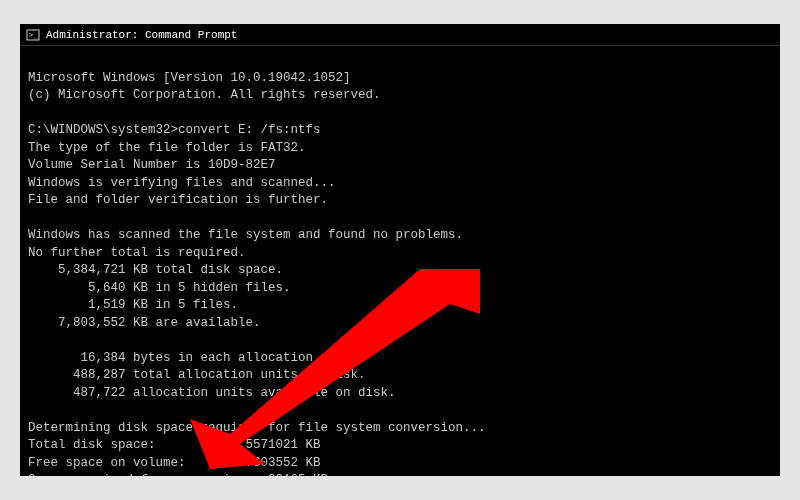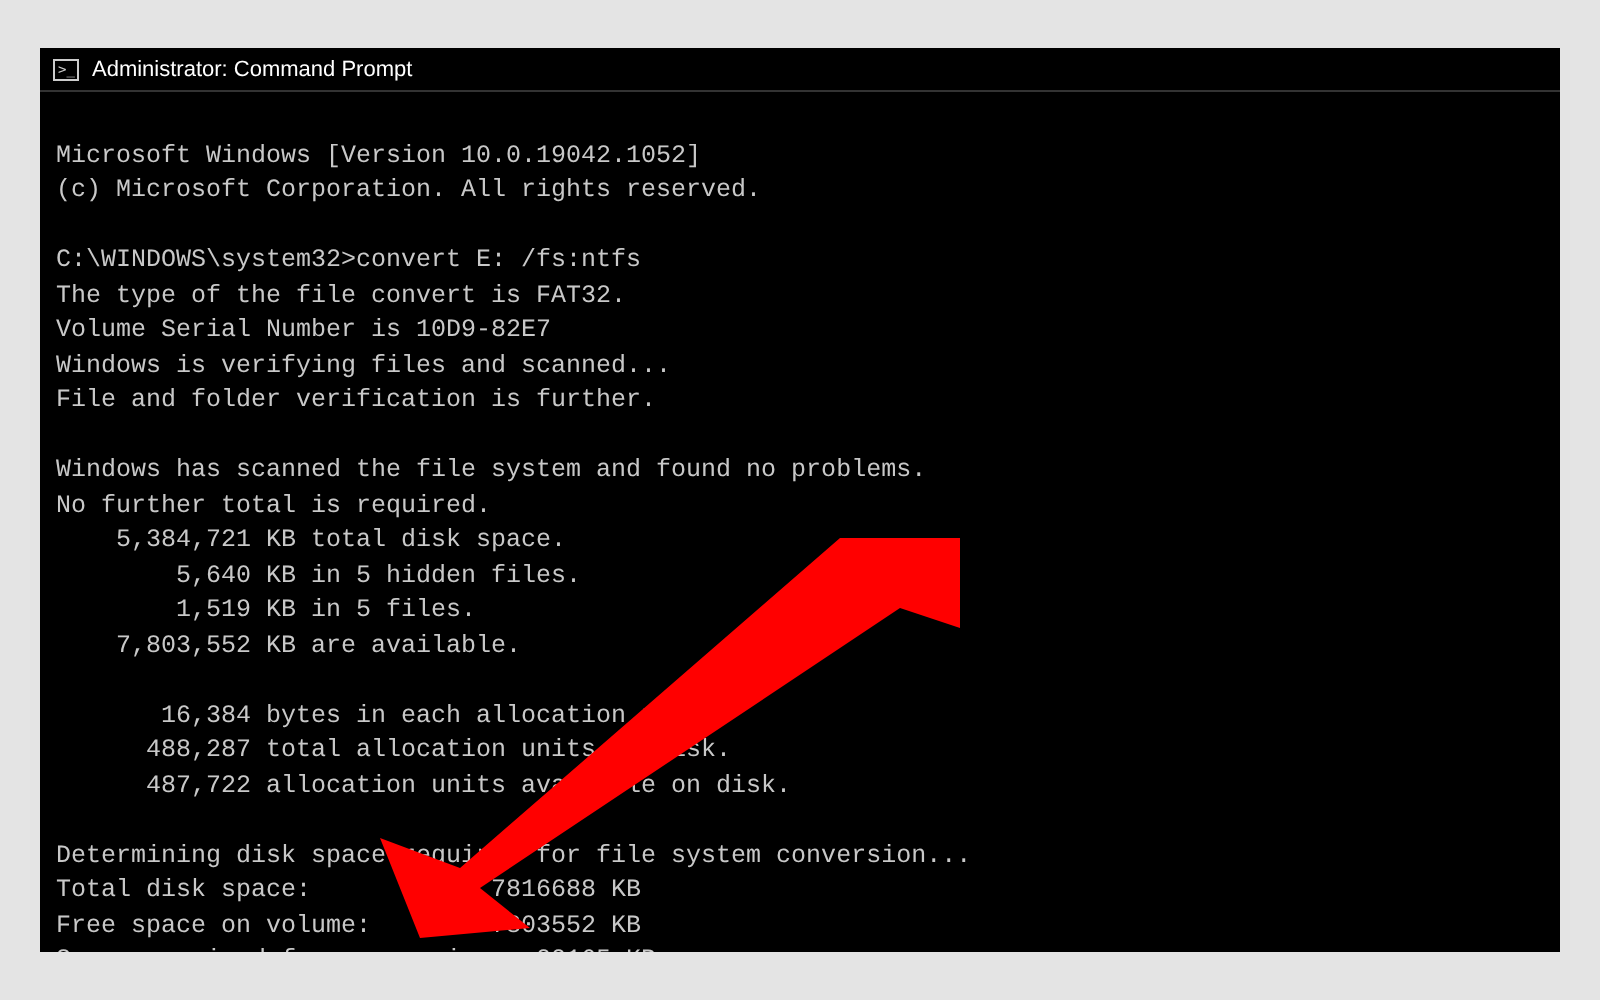--- a/index.html
+++ b/index.html
@@ -31,21 +31,21 @@
       width: 14px;
       height: 14px;
       margin-right: 6px;
       display: inline-flex;
       align-items: center;
       justify-content: center;
     }
     .titlebar-text {
       color: #fff;
       font-size: 11px;
-      font-family: Liberation Sans, sans-serif;
+      font-family: Liberation Mono, monospace;
     }
     .terminal {
       padding: 6px 8px;
       color: #c8c8c8;
       font-size: 12.5px;
       line-height: 1.4;
       white-space: pre;
       font-family: Consolas, "Courier New", monospace;
       position: relative;
     }
@@ -69,38 +69,38 @@
         <text x="3" y="9" font-size="7" fill="#ccc" font-family="monospace">&gt;_</text>
       </svg>
     </span>
     <span class="titlebar-text">Administrator: Command Prompt</span>
   </div>
   <div class="terminal">
 <span>Microsoft Windows [Version 10.0.19042.1052]</span>
 <span>(c) Microsoft Corporation. All rights reserved.</span>
 <span></span>
 <span>C:\WINDOWS\system32&gt;convert E: /fs:ntfs</span>
-<span>The type of the file convert is FAT32.</span>
+<span>The type of the file folder is FAT32.</span>
 <span>Volume Serial Number is 10D9-82E7</span>
 <span>Windows is verifying files and scanned...</span>
 <span>File and folder verification is further.</span>
 <span></span>
 <span>Windows has scanned the file system and found no problems.</span>
 <span>No further total is required.</span>
 <span>    5,384,721 KB total disk space.</span>
 <span>        5,640 KB in 5 hidden files.</span>
 <span>        1,519 KB in 5 files.</span>
 <span>    7,803,552 KB are available.</span>
 <span></span>
 <span>       16,384 bytes in each allocation unit.</span>
 <span>      488,287 total allocation units on disk.</span>
 <span>      487,722 allocation units available on disk.</span>
 <span></span>
 <span>Determining disk space required for file system conversion...</span>
-<span>Total disk space:            7816688 KB</span>
+<span>Total disk space:            5571021 KB</span>
 <span>Free space on volume:        7803552 KB</span>
 <span>Space required for conversion:  22165 KB</span>
 
 
     
   </div>
 
   <div class="arrow-container">
     <svg width="300" height="200" viewBox="0 0 300 200">
       <polygon points="290,0 230,0 40,165 0,150 20,200 75,195 50,175 260,35 290,45" fill="#ff0000"></polygon>

